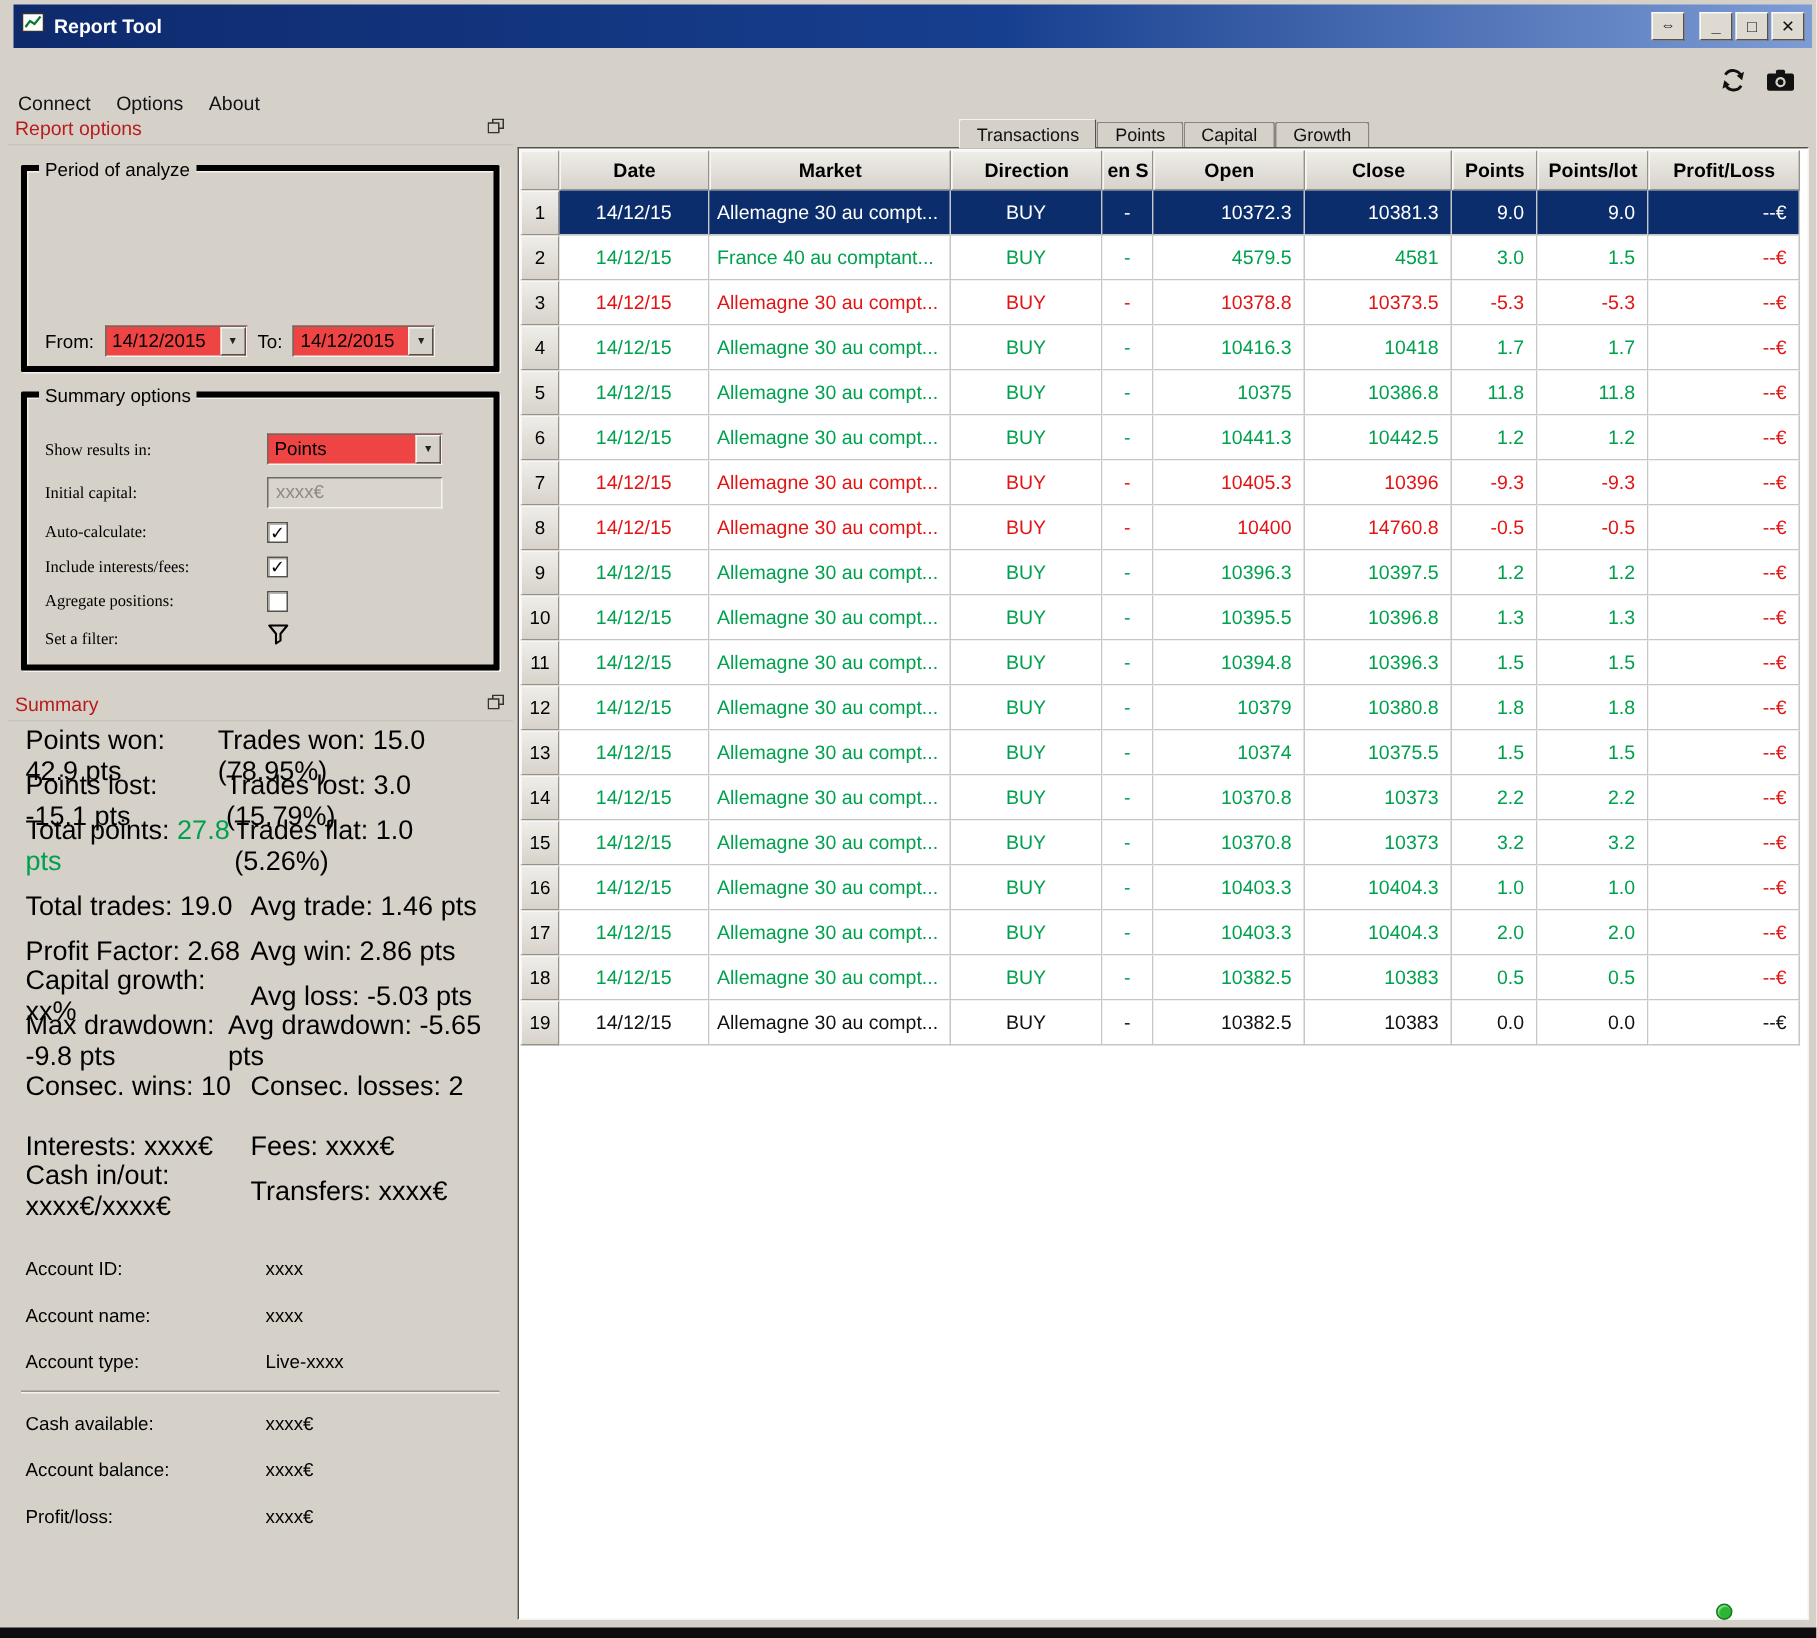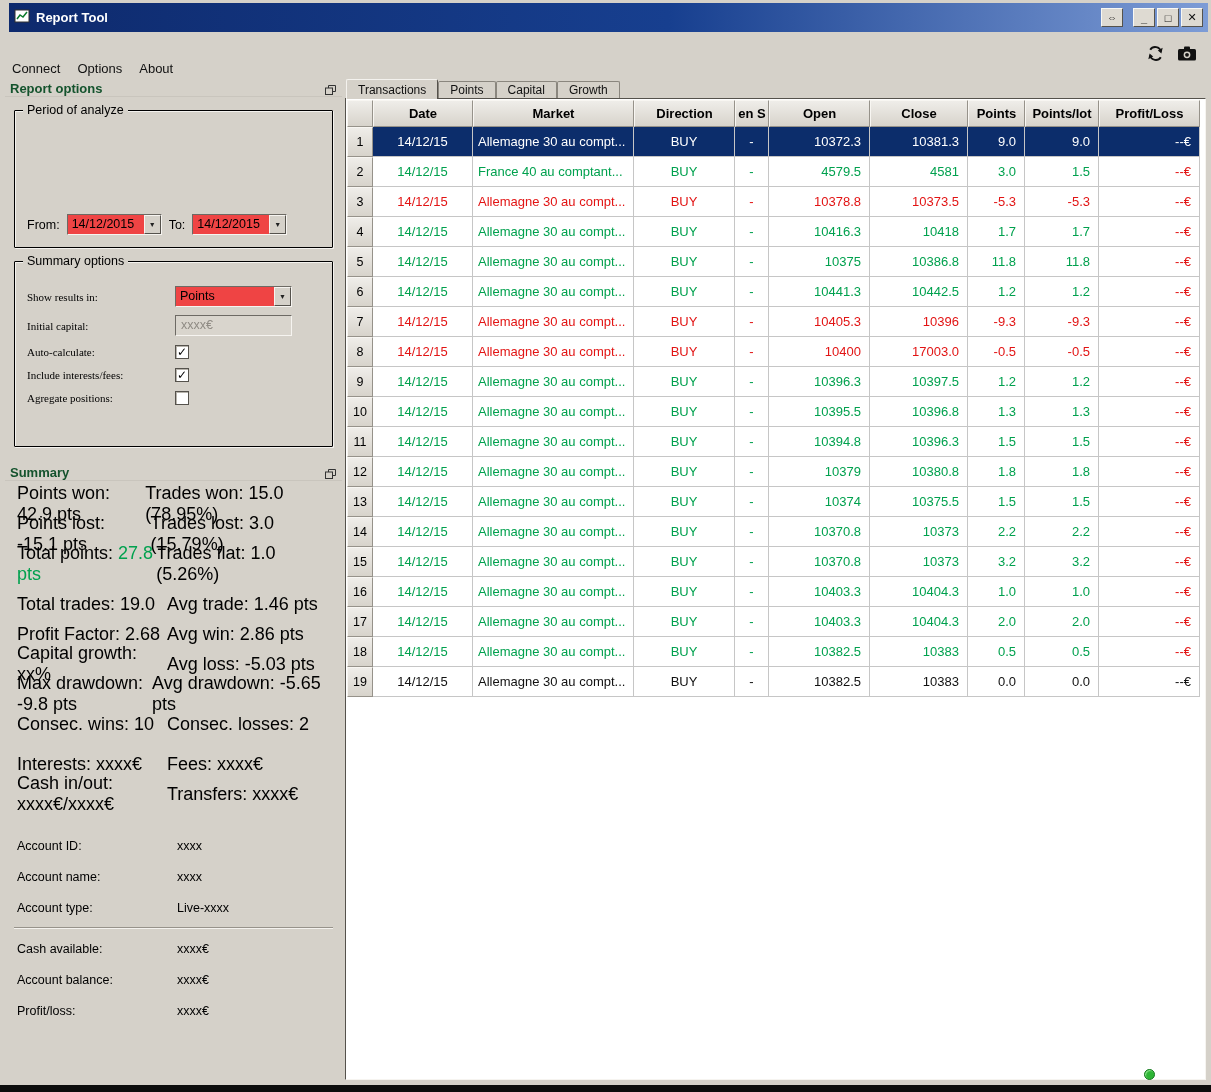--- a/index.html
+++ b/index.html
@@ -35,28 +35,28 @@
     font-size:13px; color:#111;
   }
   .menu-item { cursor:default;margin-top:47px; }
   .hdr-icons { position:absolute; top:44px; right:14px; display:flex; gap:12px; align-items:center; }
   .icon-btn { display:inline-flex; cursor:default; }
 
   
   .left-panel { position:absolute; left:5px; top:78px; width:337px; }
   .panel { margin-bottom:15px; }
   .panel-header {
-    height:19px; display:flex; align-items:flex-end; padding:0 5px;
-    font-size:13px; color:#14532d; border-bottom:1px solid #c9c5bd;font-weight:bold;
+    height:19px; display:flex; align-items:flex-start; padding:0 5px;
+    font-size:13px; color:#b91c1c; border-bottom:1px solid #c9c5bd;
   }
   .ph-title { flex:1; }
   .dock { display:inline-flex; padding:1px; }
 
   .gb {
-    position:relative; border:1px solid #000000; border-radius:1px;
+    position:relative; border:4px solid #000000; border-radius:1px;
     box-shadow:1px 1px 0 #f4f2ee, inset 1px 1px 0 #f4f2ee;
     margin:13px 9px 0 9px;
   }
   .gb-title { position:absolute; top:-8px; left:8px; background:#d5d1c9; padding:0 4px; font-size:12.5px; }
   .gb-period { height:138px; }
   .period-row { position:absolute; left:12px; top:60px; display:flex; align-items:center; gap:7px; font-size:12.5px;margin-top:43px; }
 
   .combo {
     display:inline-flex; align-items:stretch; background:#ef4444; height:21px;
     border:1px solid; border-color:#6d6a64 #f6f4f0 #f6f4f0 #6d6a64;
@@ -93,21 +93,21 @@
   .sum-left { width:150px; }
   .hl-green { color:var(--win); }
 
   .acc-rows { padding-top:6px; }
   .acc-row { display:flex; height:31px; align-items:center; padding:0 12px; font-size:12.5px; }
   .acc-label { width:160px; }
   .acc-sep { border-top:1px solid #97938b; border-bottom:1px solid #f4f2ee; margin:4px 9px; }
 
   
   .main-area { position:absolute; left:345px; top:79px; right:5px; bottom:12px; }
-  .tabs { display:flex; align-items:flex-end; height:19px; padding-left:1px; position:relative; z-index:2; }
+  .tabs { display:flex; align-items:flex-end; height:19px; padding-left:1px; position:relative; z-index:2;justify-content:center; }
   .tab {
     height:17px; line-height:17px; padding:0 11px; font-size:12px; color:#111;
     background:#d5d1c9; border:1px solid #8a867e; border-bottom:none;
     border-top-left-radius:2px; border-top-right-radius:2px; cursor:default;
   }
   .tab.active {
     height:20px; line-height:20px; margin-bottom:-1px; z-index:3; position:relative;
     border-color:#f4f2ee #55524c #d5d1c9 #f4f2ee;
   }
   .table-frame {
@@ -241,20 +241,30 @@
             <span class="checkbox checked">✓</span>
           </div>
           <div class="so-row so-checkbox">
             <span class="so-label">Include interests/fees:</span>
             <span class="checkbox checked">✓</span>
           </div>
           <div class="so-row so-checkbox">
             <span class="so-label">Agregate positions:</span>
             <span class="checkbox"></span>
           </div>
+          <div class="so-row so-filter_icon">
+            <span class="so-label">Set a filter:</span>
+            <span>
+  <span class="filter-wrap">
+    <svg width="15" height="16" viewBox="0 0 15 16">
+      <path d="M1.5 2h12l-4.5 5.5v4.5l-3 2V7.5z" fill="none" stroke="#000" stroke-width="1.4" stroke-linejoin="round"></path>
+    </svg>
+  </span>
+</span>
+          </div>
         </div>
     </div>
   </div>
 
   <div class="panel">
     <div class="panel-header">
       <span class="ph-title">Summary</span>
 
   <span class="dock">
     <svg width="11" height="10" viewBox="0 0 11 10">
@@ -460,21 +470,21 @@
             <td class="c-num">-9.3</td>
             <td class="c-num c-pl">--€</td>
           </tr>
           <tr class="loss">
             <th class="gutter">8</th>
             <td class="c-date">14/12/15</td>
             <td class="c-market">Allemagne 30 au compt...</td>
             <td class="c-dir">BUY</td>
             <td class="c-size">-</td>
             <td class="c-num">10400</td>
-            <td class="c-num">17003.0</td>
+            <td class="c-num">14760.8</td>
             <td class="c-num">-0.5</td>
             <td class="c-num">-0.5</td>
             <td class="c-num c-pl">--€</td>
           </tr>
           <tr class="win">
             <th class="gutter">9</th>
             <td class="c-date">14/12/15</td>
             <td class="c-market">Allemagne 30 au compt...</td>
             <td class="c-dir">BUY</td>
             <td class="c-size">-</td>

